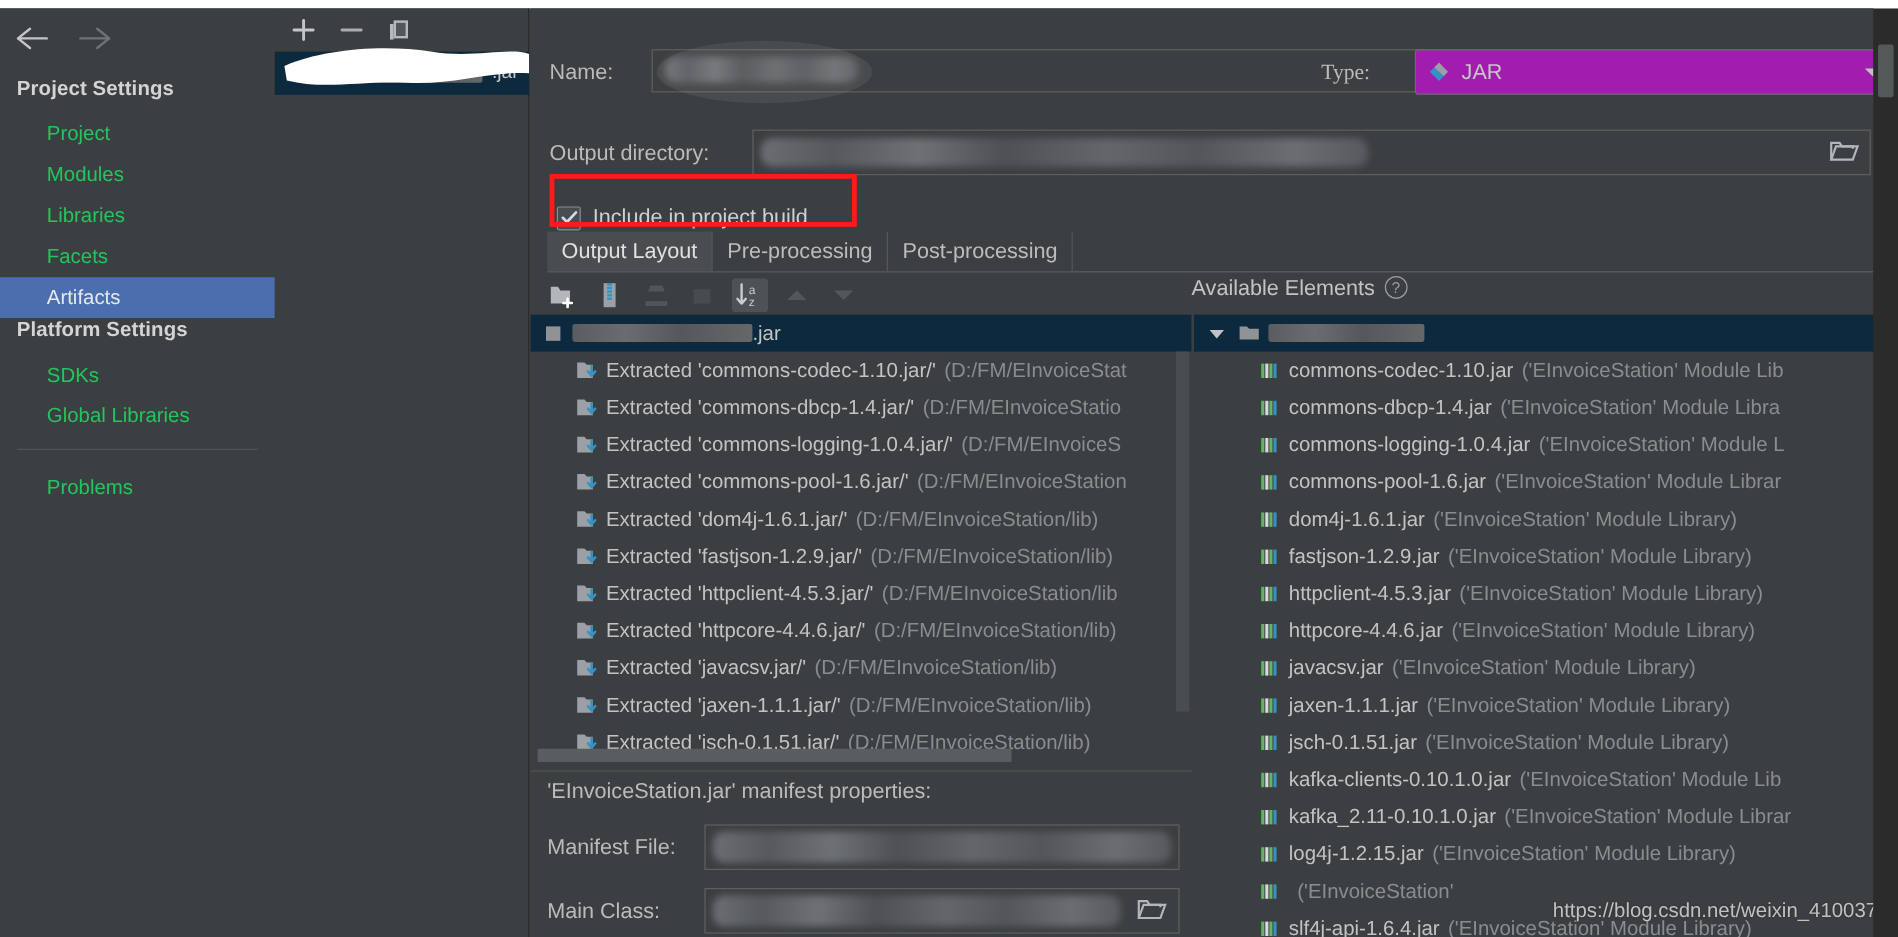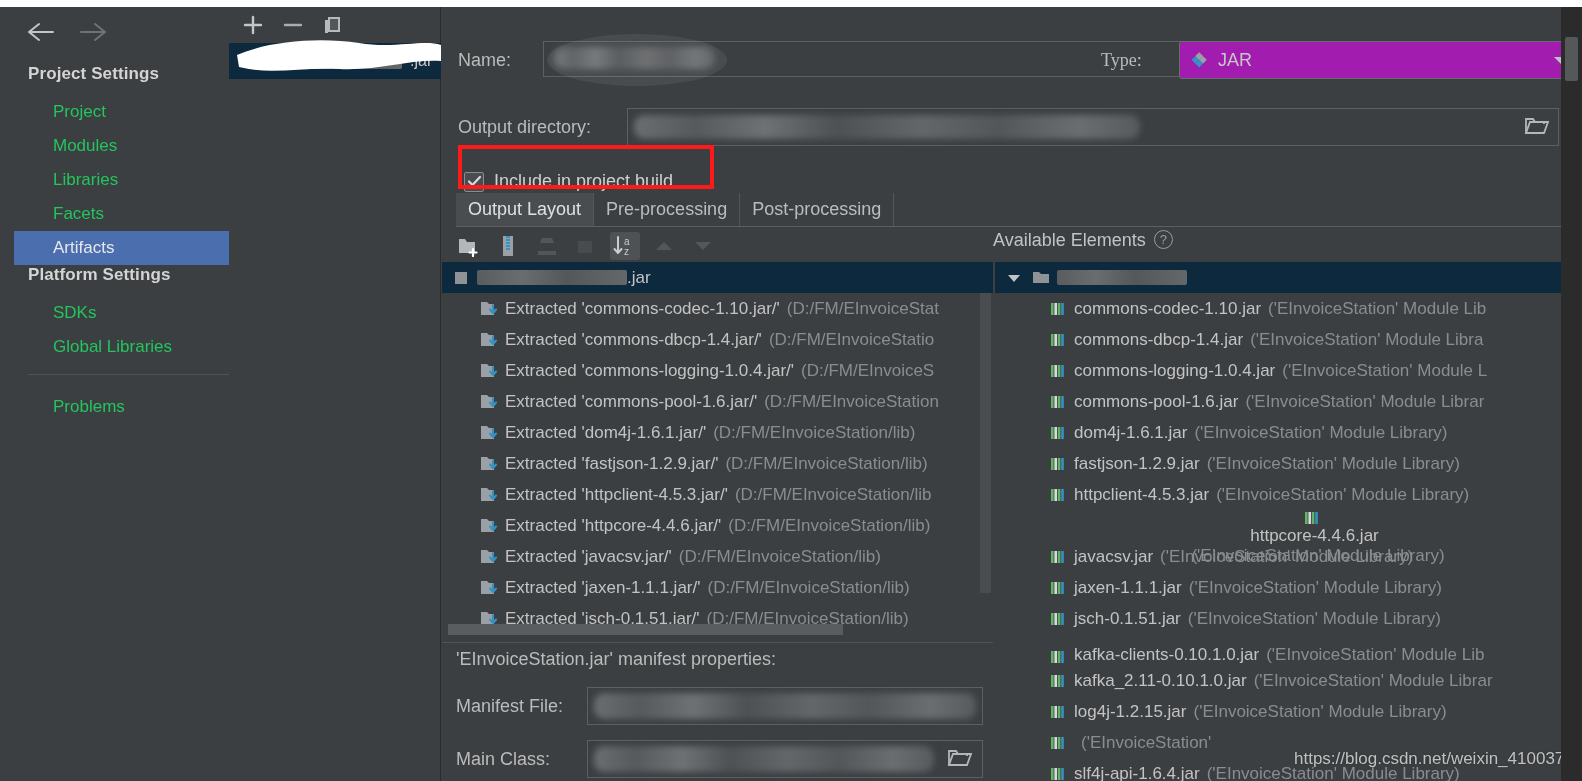--- a/index.html
+++ b/index.html
@@ -21,21 +21,21 @@
     position: absolute; left: 0; top: 0; width: 1582px; height: 7px;
     background: #ffffff;
   }
   .top-strip-right {
     position: absolute; left: 1561px; top: 0; width: 21px; height: 7px;
     background: #ffffff;
   }
 
   
   .sidebar {
-    position: absolute; left: 14px; top: 7px; width: 229px; height: 774px;
+    position: absolute; left: 0; top: 7px; width: 229px; height: 774px;
     background: #3c3f41;
     text-decoration: underline;
   }
   .nav-arrows {
     position: absolute; left: 12px; top: 14px;
     display: flex; gap: 22px; align-items: center;
   }
   .nav-arrows svg { display: block; }
   .sb-head {
     position: absolute; left: 14px;
@@ -626,21 +626,21 @@
               <svg width="18" height="16" viewBox="0 0 18 16">
   <rect x="2" y="2" width="2.6" height="12" fill="#62b562"></rect>
   <rect x="5.4" y="2" width="2.6" height="12" fill="#d8dbde"></rect>
   <rect x="8.8" y="2" width="2.6" height="12" fill="#62b562"></rect>
   <rect x="12.2" y="2" width="2.6" height="12" fill="#3592c4"></rect>
 </svg>
             </span>
             <span class="tname">httpclient-4.5.3.jar</span>
             <span class="tpath">('EInvoiceStation' Module Library)</span>
           </div>
-          <div class="tree-row" style="padding-left: 52px; flex-direction: column;">
+          <div class="tree-row" style="padding-left: 52px;">
             <span class="ticon">
               <svg width="18" height="16" viewBox="0 0 18 16">
   <rect x="2" y="2" width="2.6" height="12" fill="#62b562"></rect>
   <rect x="5.4" y="2" width="2.6" height="12" fill="#d8dbde"></rect>
   <rect x="8.8" y="2" width="2.6" height="12" fill="#62b562"></rect>
   <rect x="12.2" y="2" width="2.6" height="12" fill="#3592c4"></rect>
 </svg>
             </span>
             <span class="tname">httpcore-4.4.6.jar</span>
             <span class="tpath">('EInvoiceStation' Module Library)</span>
@@ -674,21 +674,21 @@
               <svg width="18" height="16" viewBox="0 0 18 16">
   <rect x="2" y="2" width="2.6" height="12" fill="#62b562"></rect>
   <rect x="5.4" y="2" width="2.6" height="12" fill="#d8dbde"></rect>
   <rect x="8.8" y="2" width="2.6" height="12" fill="#62b562"></rect>
   <rect x="12.2" y="2" width="2.6" height="12" fill="#3592c4"></rect>
 </svg>
             </span>
             <span class="tname">jsch-0.1.51.jar</span>
             <span class="tpath">('EInvoiceStation' Module Library)</span>
           </div>
-          <div class="tree-row" style="padding-left: 52px; align-items: flex-end;">
+          <div class="tree-row" style="padding-left: 52px;">
             <span class="ticon">
               <svg width="18" height="16" viewBox="0 0 18 16">
   <rect x="2" y="2" width="2.6" height="12" fill="#62b562"></rect>
   <rect x="5.4" y="2" width="2.6" height="12" fill="#d8dbde"></rect>
   <rect x="8.8" y="2" width="2.6" height="12" fill="#62b562"></rect>
   <rect x="12.2" y="2" width="2.6" height="12" fill="#3592c4"></rect>
 </svg>
             </span>
             <span class="tname">kafka-clients-0.10.1.0.jar</span>
             <span class="tpath">('EInvoiceStation' Module Lib</span>

